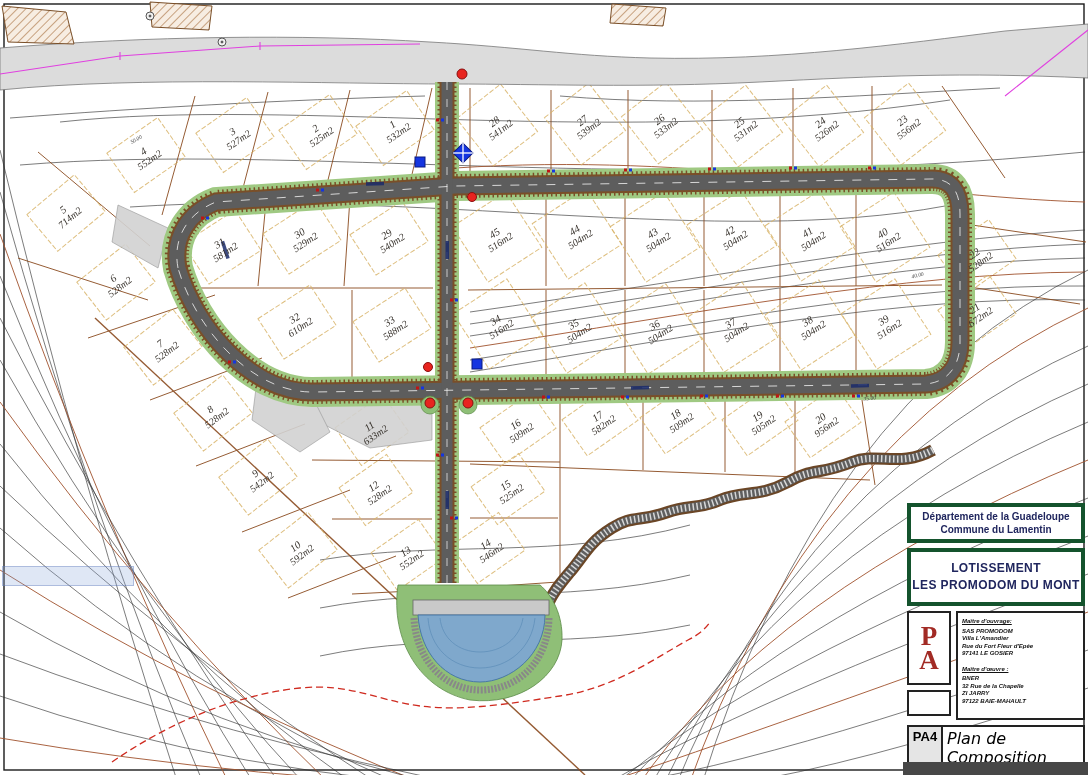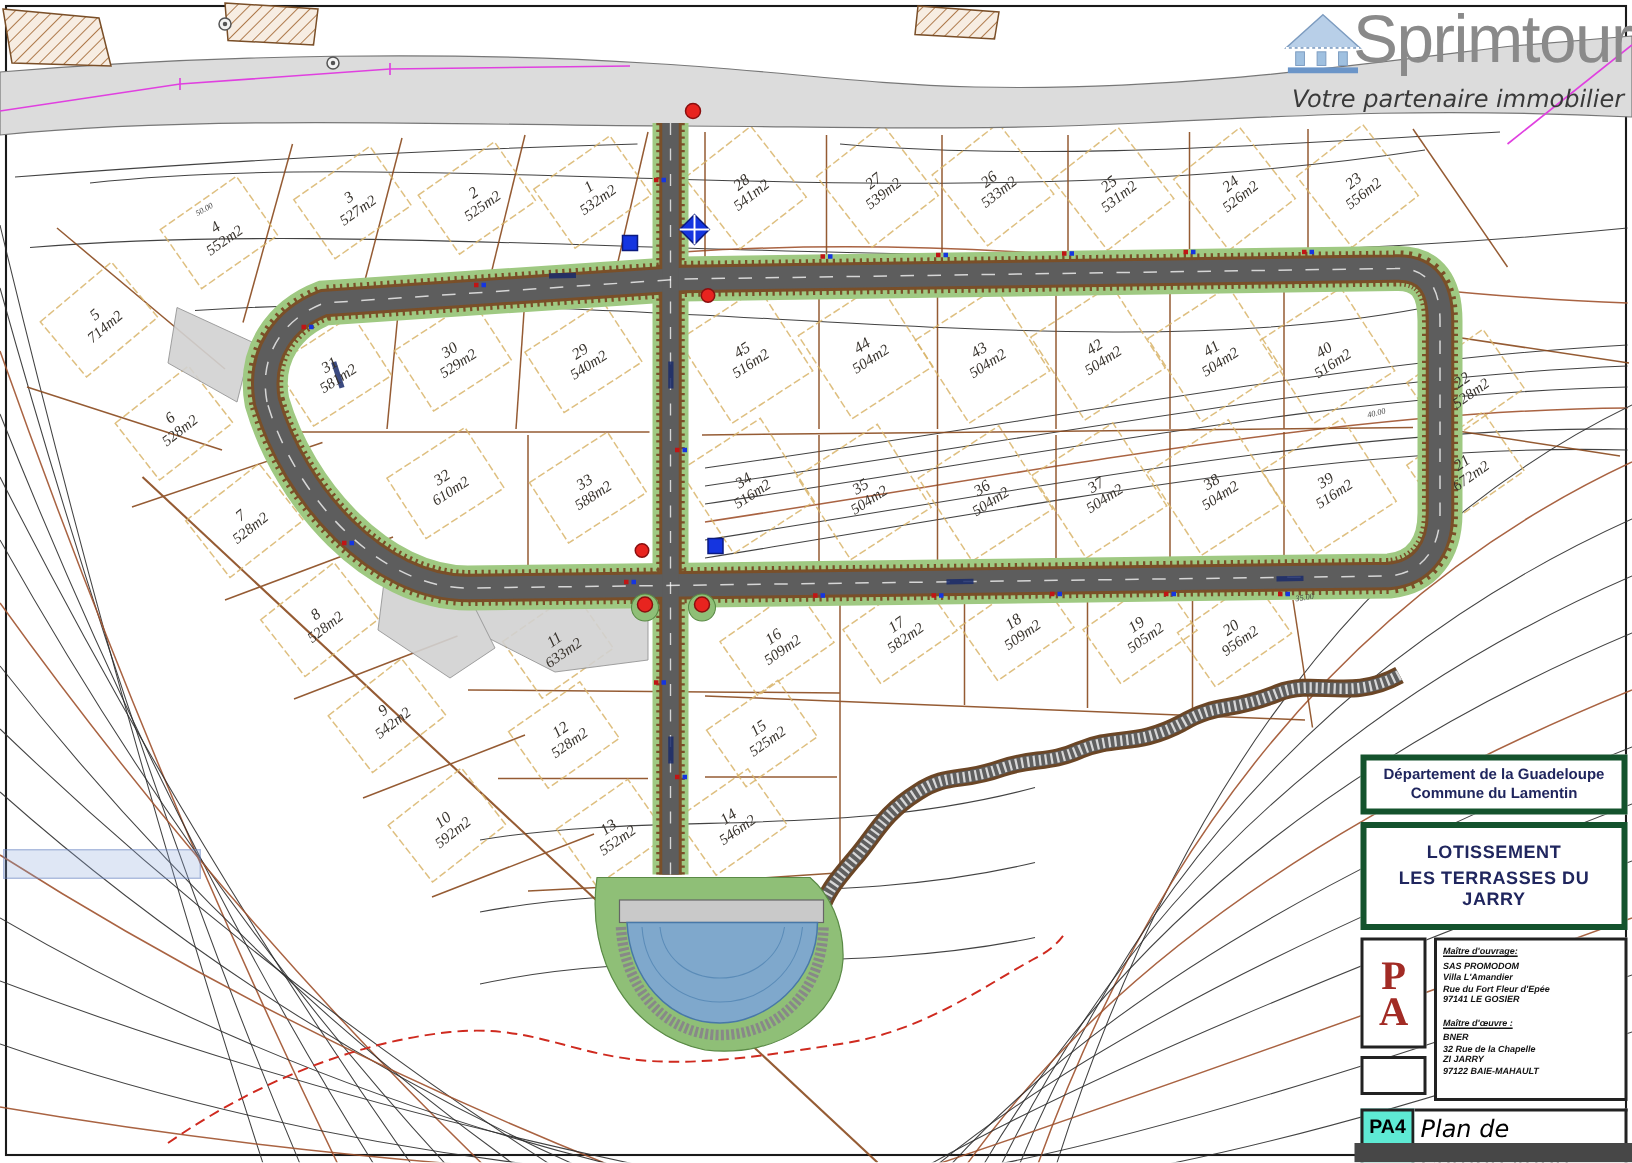--- a/index.html
+++ b/index.html
@@ -29,21 +29,21 @@
   .pa-letter{font-family:"Liberation Serif",serif;font-weight:bold;font-size:27px;
              line-height:24px;color:#a22b25;}
   .pa-empty{border:2px solid #222;height:22px;margin-top:5px;background:#fff;}
   .info-box{border:2px solid #222;flex:1;margin-left:5px;background:#fff;text-align:left;
             padding:5px 4px;font-size:6px;line-height:7.5px;font-weight:bold;
             font-style:italic;color:#111;}
   .info-label{text-decoration:underline;margin-bottom:2px;}
   .info-group{margin-bottom:8px;}
   .tb-sheetrow{display:flex;margin:0 2px 5px 2px;}
   .sheet-code{border:2px solid #222;width:32px;font-size:13px;font-weight:bold;
-              padding:2px 0;text-align:center;background:#5eead4;}
+              padding:2px 0;text-align:center;background:#e5e5e5;}
   .sheet-title{border:2px solid #222;border-left:none;flex:1;font-family:"DejaVu Sans",sans-serif;
                font-style:italic;font-size:16px;padding:2px 4px;text-align:left;background:#fff;}
   .tb-scalerow{display:flex;border:2px solid #222;margin:0 2px 5px 2px;background:#fff;
                font-size:7px;font-weight:bold;}
   .scale-cell{width:62px;border-right:2px solid #222;padding:2px;text-align:left;}
   .date-cell{flex:1;padding:2px;text-align:right;}
   table.rev{border-collapse:collapse;width:178px;margin:0 2px;background:#fff;}
   table.rev th,table.rev td{border:1px solid #222;font-size:7px;padding:0;height:9px;}
   table.rev th{font-weight:bold;}
   table.rev{border:2px solid #222;}
@@ -402,45 +402,29 @@
       </g>
     <g id="elevlabels">
         <text transform="translate(137,141) rotate(-30)" text-anchor="middle" fill="#444" font-style="italic" font-size="5.5" font-family="&quot;Liberation Serif&quot;,serif">50.00</text>
         <text transform="translate(918,277) rotate(-14)" text-anchor="middle" fill="#444" font-style="italic" font-size="5.5" font-family="&quot;Liberation Serif&quot;,serif">40.00</text>
         <text transform="translate(870,400) rotate(-8)" text-anchor="middle" fill="#444" font-style="italic" font-size="5.5" font-family="&quot;Liberation Serif&quot;,serif">35.00</text>
       </g>
   </svg>
 
   <div class="map-overlay"></div>
 
-  <div class="logo">
-    <div class="logo-row">
-      <svg width="72" height="60" viewBox="0 0 80 66">
-        <polygon points="40,2 78,36 2,36" fill="#b8cfe8" stroke="#7d9cc0" stroke-width="1.5"></polygon>
-        <g fill="#9fc0e0" stroke="#7d9cc0" stroke-width="1">
-          <rect x="12" y="40" width="9" height="14"></rect>
-          <rect x="34" y="40" width="9" height="14"></rect>
-          <rect x="56" y="40" width="9" height="14"></rect>
-        </g>
-        <path d="M2,36 L78,36" stroke="#ffffff" stroke-width="2" stroke-dasharray="3 3"></path>
-        <rect x="4" y="56" width="72" height="6" fill="#6b95c8"></rect>
-      </svg>
-      <span class="brand">Sprimtour</span>
-    </div>
-    <div class="tagline">Votre partenaire immobilier</div>
-  </div>
 
   <div class="cartouche">
     <div class="tb-box tb-region">
       <div>Département de la Guadeloupe</div>
       <div>Commune du Lamentin</div>
     </div>
     <div class="tb-box tb-project">
       <div>LOTISSEMENT</div>
-      <div>LES TERRASSES DU JARRY</div>
+      <div>LES PROMODOM DU MONT</div>
     </div>
     <div class="tb-row3">
       <div class="tb-col-left">
         <div class="pa-box">
           <div class="pa-letter">P</div>
           <div class="pa-letter">A</div>
         </div>
         <div class="pa-empty"></div>
       </div>
       <div class="info-box">

